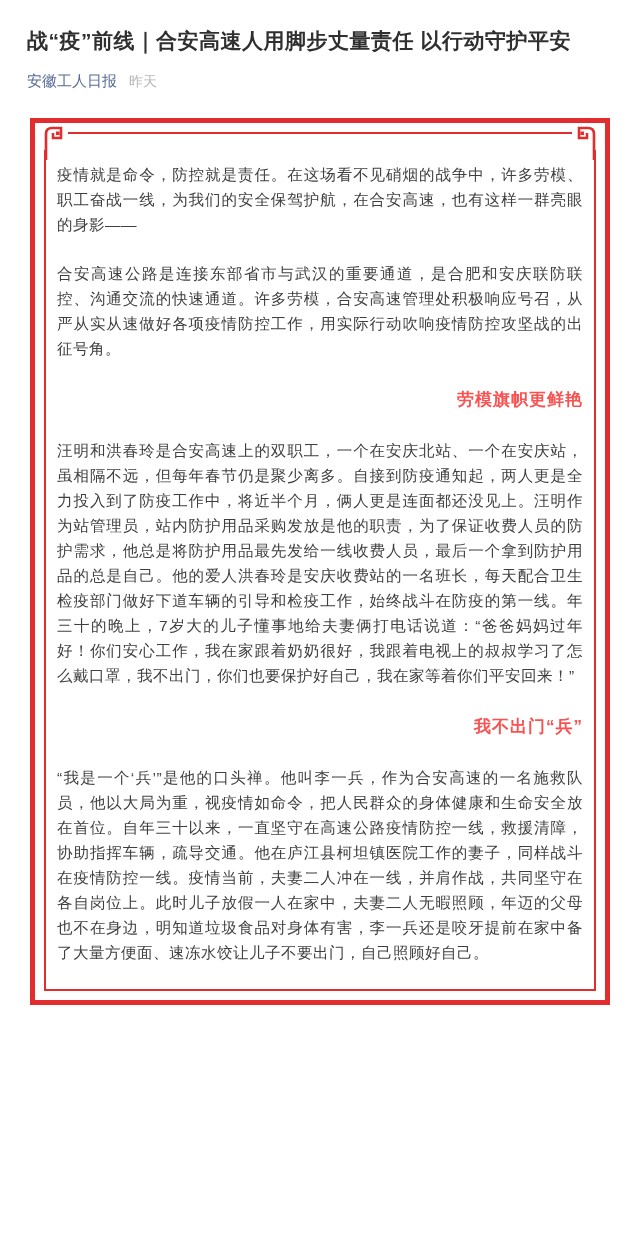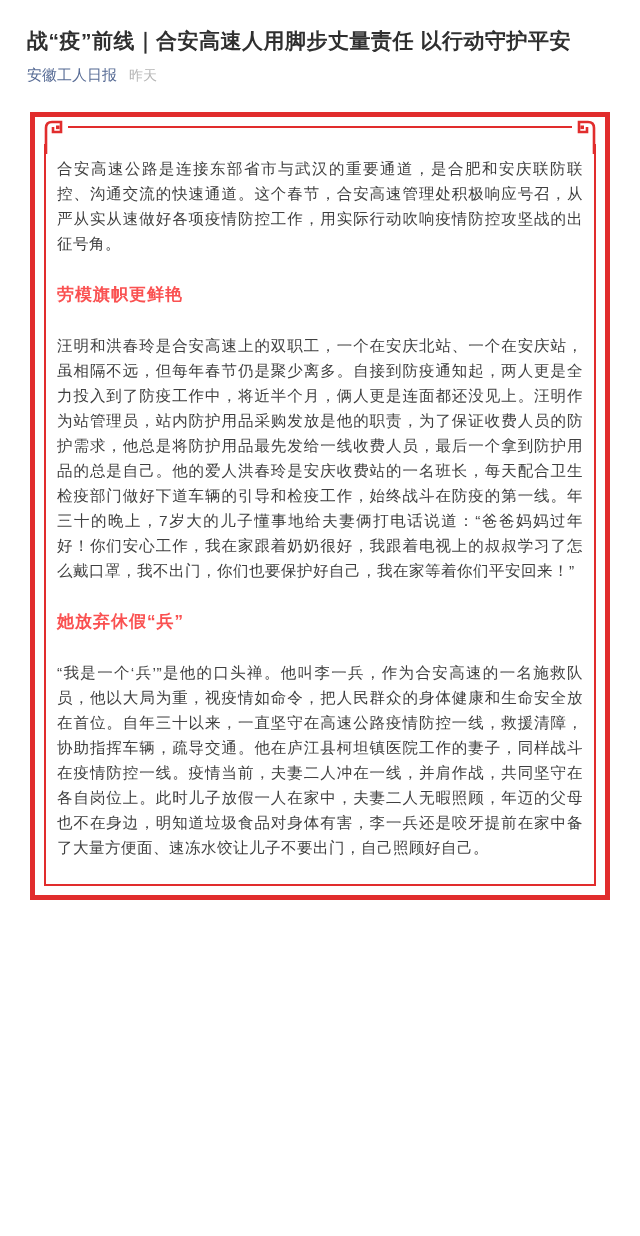--- a/index.html
+++ b/index.html
@@ -16,21 +16,21 @@
   body{
     width:640px;min-height:1236px;margin:0 auto;
     font-family:"Liberation Sans","DejaVu Sans",sans-serif;
     overflow-x:hidden;
   }
   .header{padding:26px 19px 0 27px;}
   .title{
     font-size:21px;line-height:1.45;font-weight:700;
     color:var(--title-color);letter-spacing:0.5px;
   }
-  .byline{margin-top:10px;font-size:15px;display:flex;align-items:flex-end;}
+  .byline{margin-top:16px;font-size:15px;display:flex;align-items:flex-end;}
   .source{color:var(--link-blue);cursor:pointer;}
   .time{color:var(--time-gray);margin-left:12px;font-size:14px;}
 
   .frame{
     margin:27px 30px 14px 30px;
     border:5px solid var(--frame-red);
     background:#fff;
   }
   .inner{
     margin:9px;
@@ -44,21 +44,21 @@
   .corner-left{top:-10px;left:-2px;}
   .corner-right{top:-10px;right:-2px;transform:scaleX(-1);}
 
   .para{
     font-size:15.5px;line-height:25px;color:var(--body-text);
     text-align:justify;letter-spacing:0.5px;
     margin-bottom:24px;
   }
   .section-heading{
     font-size:17px;font-weight:700;color:var(--heading-red);
-    text-align:left;letter-spacing:1px;
+    text-align:right;letter-spacing:1px;
     margin:27px 0 27px 0;
   }
 </style>
 </head>
 <body>
 
 <div class="header">
   <h1 class="title">战“疫”前线｜合安高速人用脚步丈量责任 以行动守护平安</h1>
   <div class="byline">
     <span class="source">安徽工人日报</span>
@@ -75,21 +75,22 @@
       <rect x="12" y="7.5" width="3.6" height="3.6" fill="currentColor"></rect>
     </svg>
 
     <svg class="corner corner-right" viewBox="0 0 24 36" xmlns="http://www.w3.org/2000/svg">
       <rect x="0" y="0" width="24" height="26" fill="#ffffff"></rect>
       <path d="M2 36 V10 Q2 4 8 4 H17 V14 H9 V9" fill="none" stroke="currentColor" stroke-width="2.6"></path>
       <rect x="12" y="7.5" width="3.6" height="3.6" fill="currentColor"></rect>
     </svg>
 
     <div>
-        <p class="para">合安高速公路是连接东部省市与武汉的重要通道，是合肥和安庆联防联控、沟通交流的快速通道。这个春节，合安高速管理处积极响应号召，从严从实从速做好各项疫情防控工作，用实际行动吹响疫情防控攻坚战的出征号角。</p>
+        <p class="para">疫情就是命令，防控就是责任。在这场看不见硝烟的战争中，许多劳模、职工奋战一线，为我们的安全保驾护航，在合安高速，也有这样一群亮眼的身影——</p>
+        <p class="para">合安高速公路是连接东部省市与武汉的重要通道，是合肥和安庆联防联控、沟通交流的快速通道。许多劳模，合安高速管理处积极响应号召，从严从实从速做好各项疫情防控工作，用实际行动吹响疫情防控攻坚战的出征号角。</p>
         <h3 class="section-heading">劳模旗帜更鲜艳</h3>
         <p class="para">汪明和洪春玲是合安高速上的双职工，一个在安庆北站、一个在安庆站，虽相隔不远，但每年春节仍是聚少离多。自接到防疫通知起，两人更是全力投入到了防疫工作中，将近半个月，俩人更是连面都还没见上。汪明作为站管理员，站内防护用品采购发放是他的职责，为了保证收费人员的防护需求，他总是将防护用品最先发给一线收费人员，最后一个拿到防护用品的总是自己。他的爱人洪春玲是安庆收费站的一名班长，每天配合卫生检疫部门做好下道车辆的引导和检疫工作，始终战斗在防疫的第一线。年三十的晚上，7岁大的儿子懂事地给夫妻俩打电话说道：“爸爸妈妈过年好！你们安心工作，我在家跟着奶奶很好，我跟着电视上的叔叔学习了怎么戴口罩，我不出门，你们也要保护好自己，我在家等着你们平安回来！”</p>
-        <h3 class="section-heading">她放弃休假“兵”</h3>
+        <h3 class="section-heading">我不出门“兵”</h3>
         <p class="para">“我是一个‘兵’”是他的口头禅。他叫李一兵，作为合安高速的一名施救队员，他以大局为重，视疫情如命令，把人民群众的身体健康和生命安全放在首位。自年三十以来，一直坚守在高速公路疫情防控一线，救援清障，协助指挥车辆，疏导交通。他在庐江县柯坦镇医院工作的妻子，同样战斗在疫情防控一线。疫情当前，夫妻二人冲在一线，并肩作战，共同坚守在各自岗位上。此时儿子放假一人在家中，夫妻二人无暇照顾，年迈的父母也不在身边，明知道垃圾食品对身体有害，李一兵还是咬牙提前在家中备了大量方便面、速冻水饺让儿子不要出门，自己照顾好自己。</p>
       </div>
 
   </div>
 </div>
 
 </body></html>

